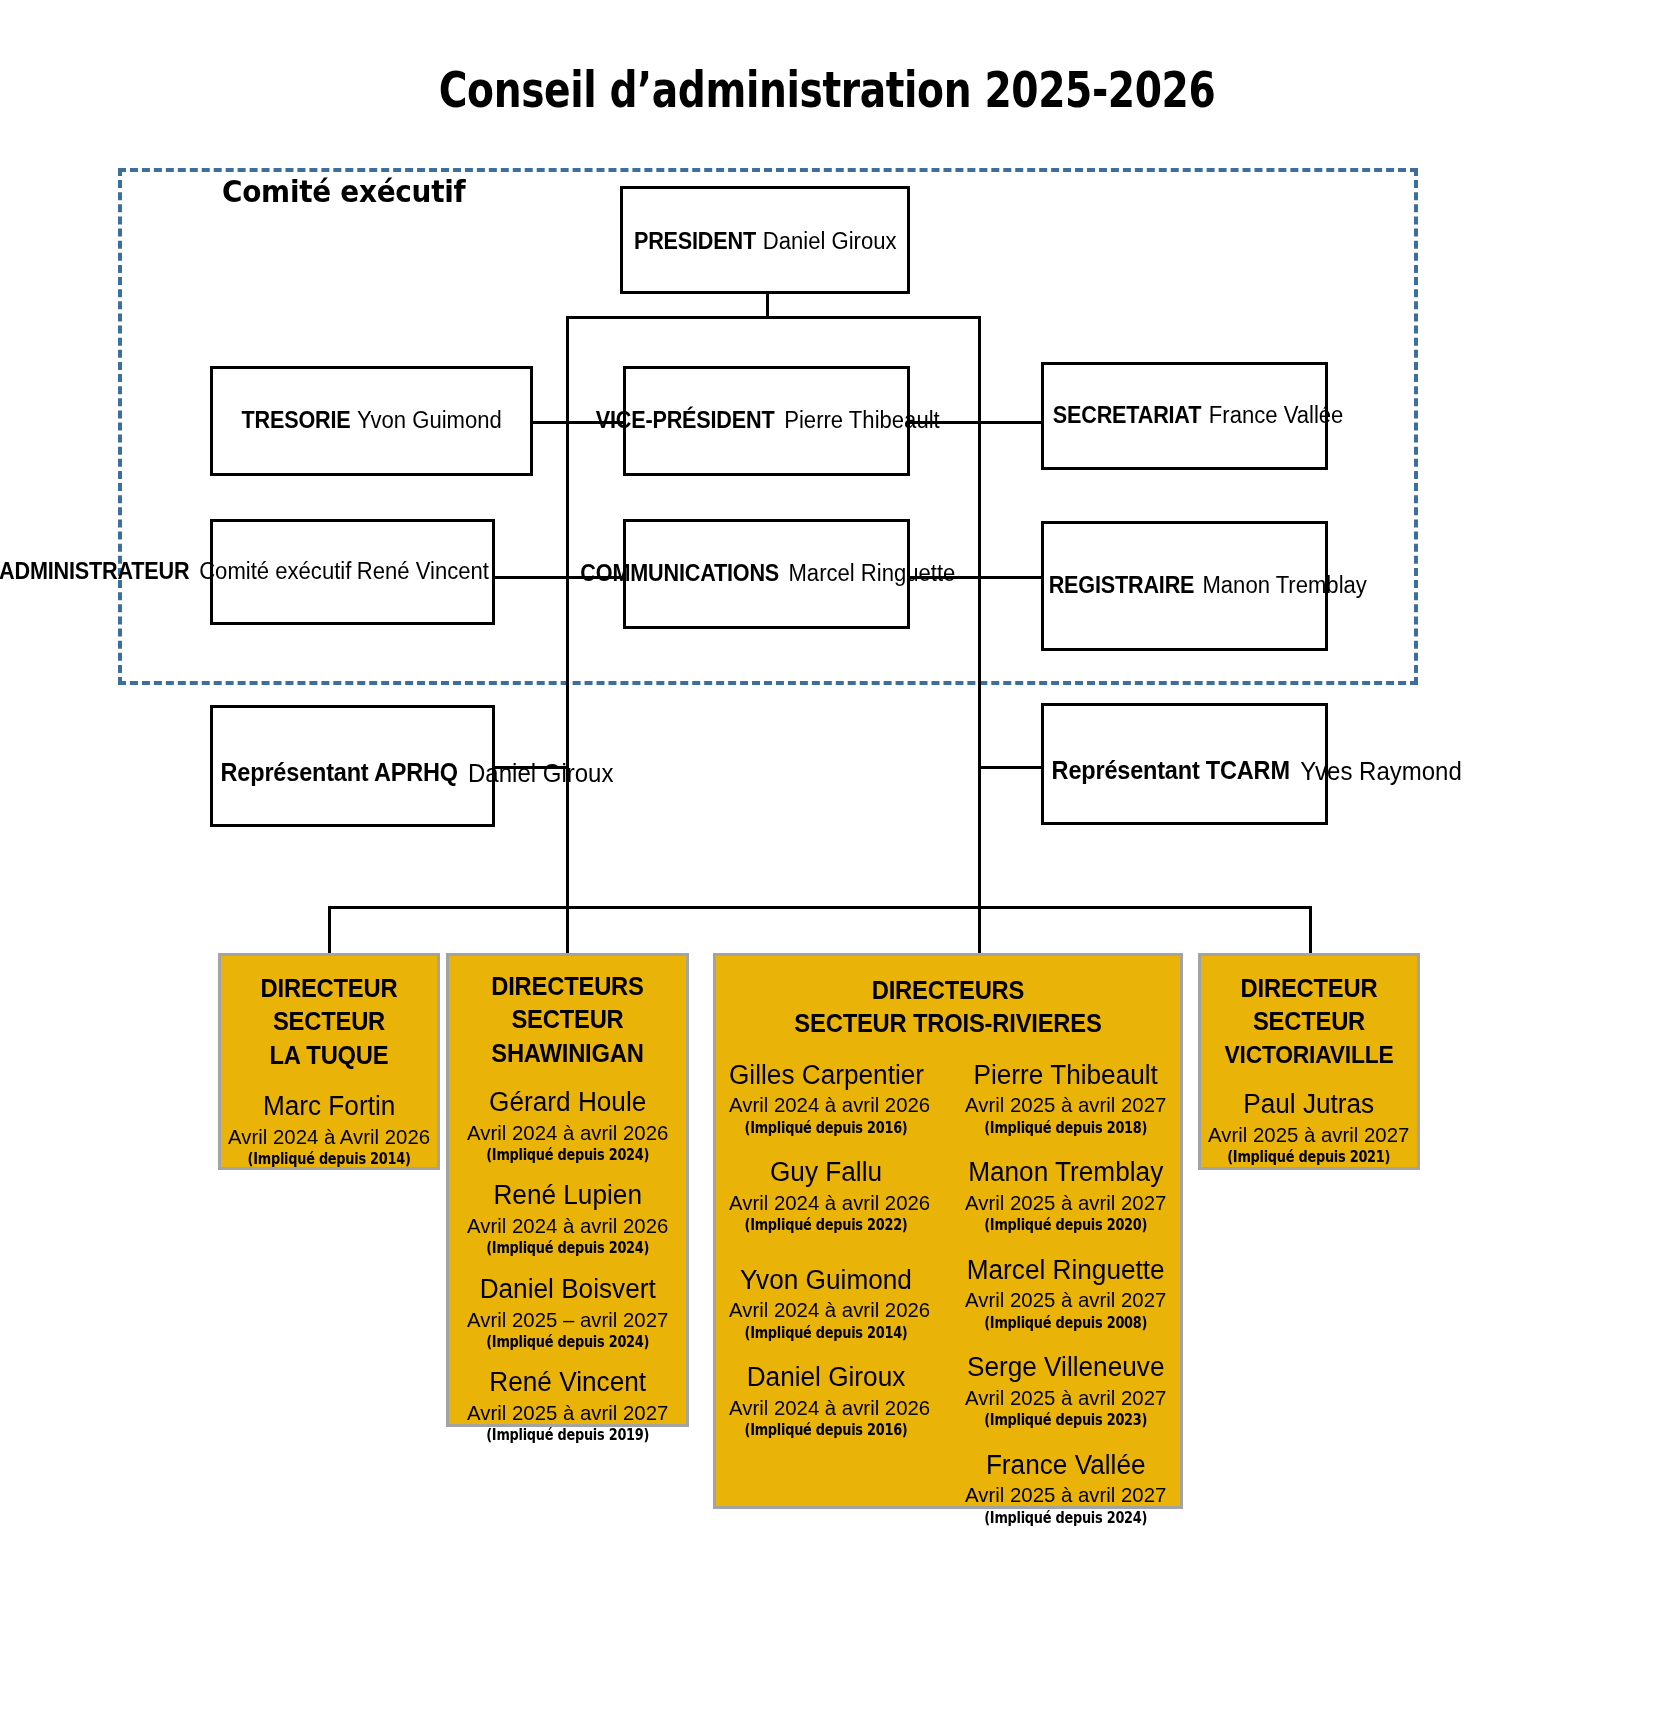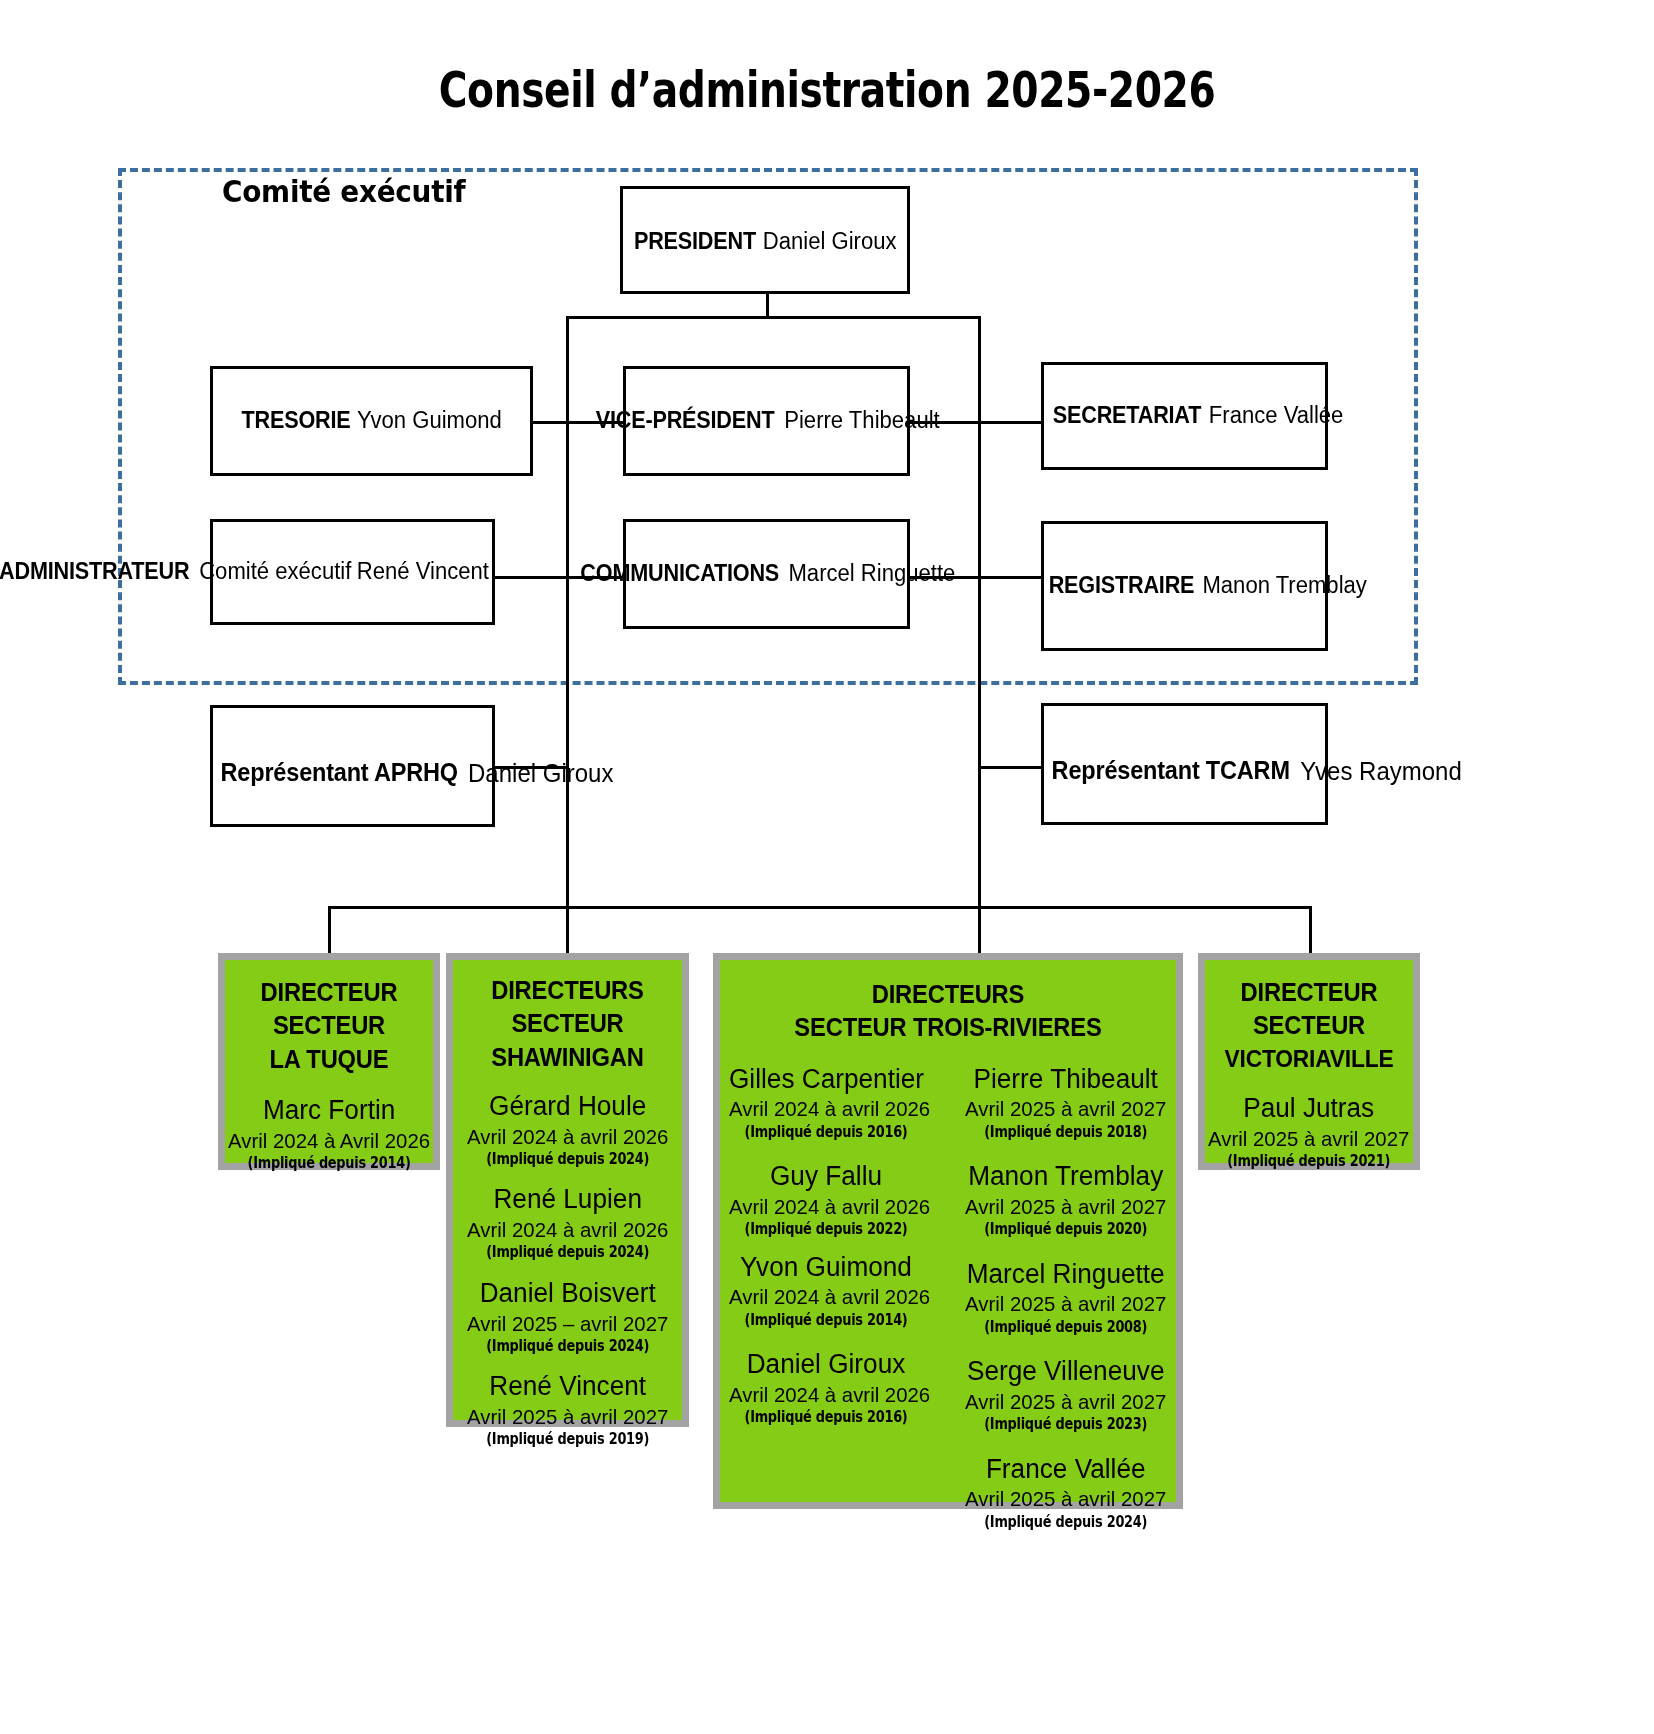--- a/index.html
+++ b/index.html
@@ -92,23 +92,23 @@
     position: absolute;
     background: #000000;
     z-index: 1;
   }
   .line.h { height: 3px; }
   .line.v { width: 3px; }
 
   
   .sector {
     position: absolute;
-    border: 7px solid #a3a3a3;
+    border: 3px solid #a3a3a3;
     box-sizing: border-box;
-    background: #84cc16;
+    background: #eab308;
     z-index: 3;
   }
   .sector-title {
     text-align: center;
     font-weight: bold;
     font-size: 25px;
     line-height: 1.33;
     letter-spacing: -0.2px;
     transform: scaleX(0.95);
     white-space: nowrap;
@@ -274,21 +274,21 @@
   <div class="sector" style="left:713px; top:953px; width:470px; height:556px; padding-top:18px;">
     <div class="sector-title">DIRECTEURS</div>
     <div class="sector-title">SECTEUR TROIS-RIVIERES</div>
     <div class="sector-body" style="margin-top:18px; align-items:flex-start; padding:0 16px;">
       <div class="sector-col" style="width:200px;">
         <div class="entry" style="margin-bottom:18px;">
           <div class="name">Gilles Carpentier</div>
           <div class="term">Avril 2024 à avril 2026</div>
           <div class="since">(Impliqué depuis 2016)</div>
         </div>
-        <div class="entry" style="margin-bottom:11px;">
+        <div class="entry" style="margin-bottom:28px;">
           <div class="name">Guy Fallu</div>
           <div class="term">Avril 2024 à avril 2026</div>
           <div class="since">(Impliqué depuis 2022)</div>
         </div>
         <div class="entry" style="margin-bottom:18px;">
           <div class="name">Yvon Guimond</div>
           <div class="term">Avril 2024 à avril 2026</div>
           <div class="since">(Impliqué depuis 2014)</div>
         </div>
         <div class="entry">

